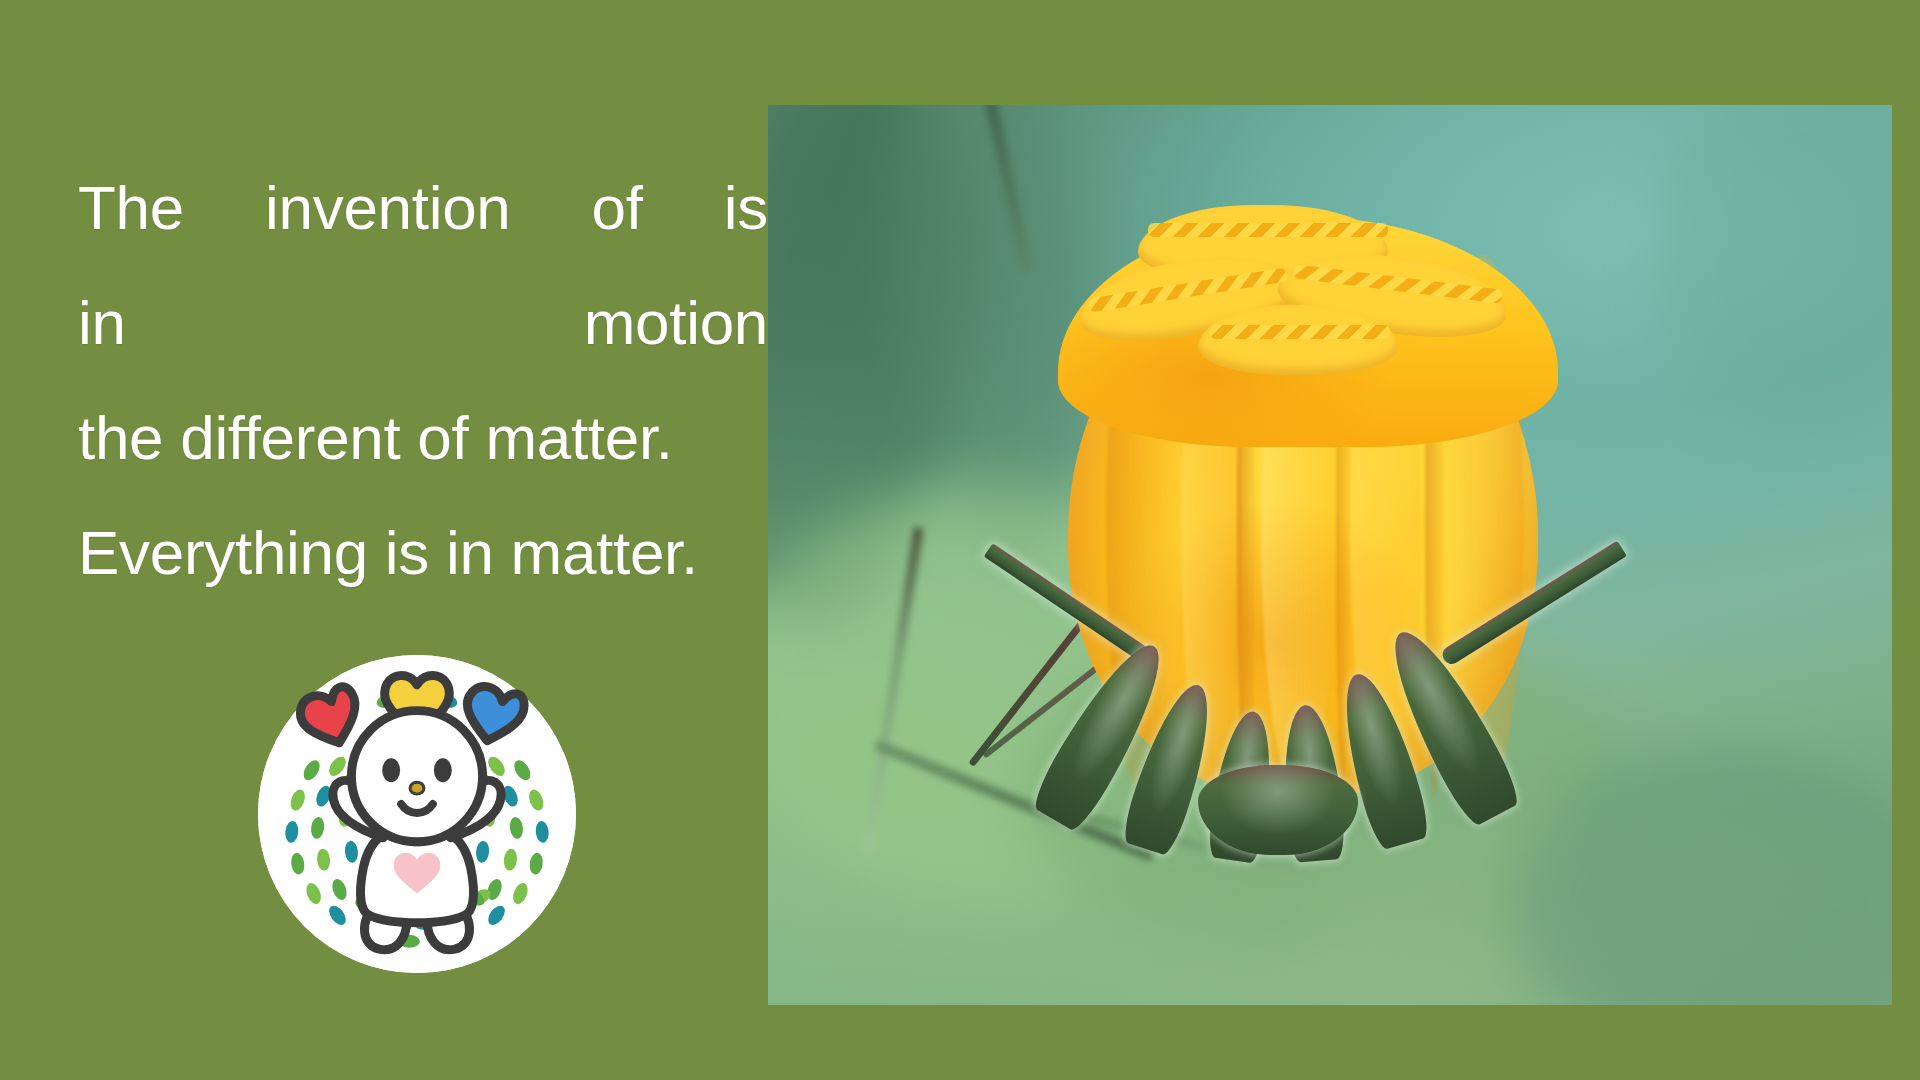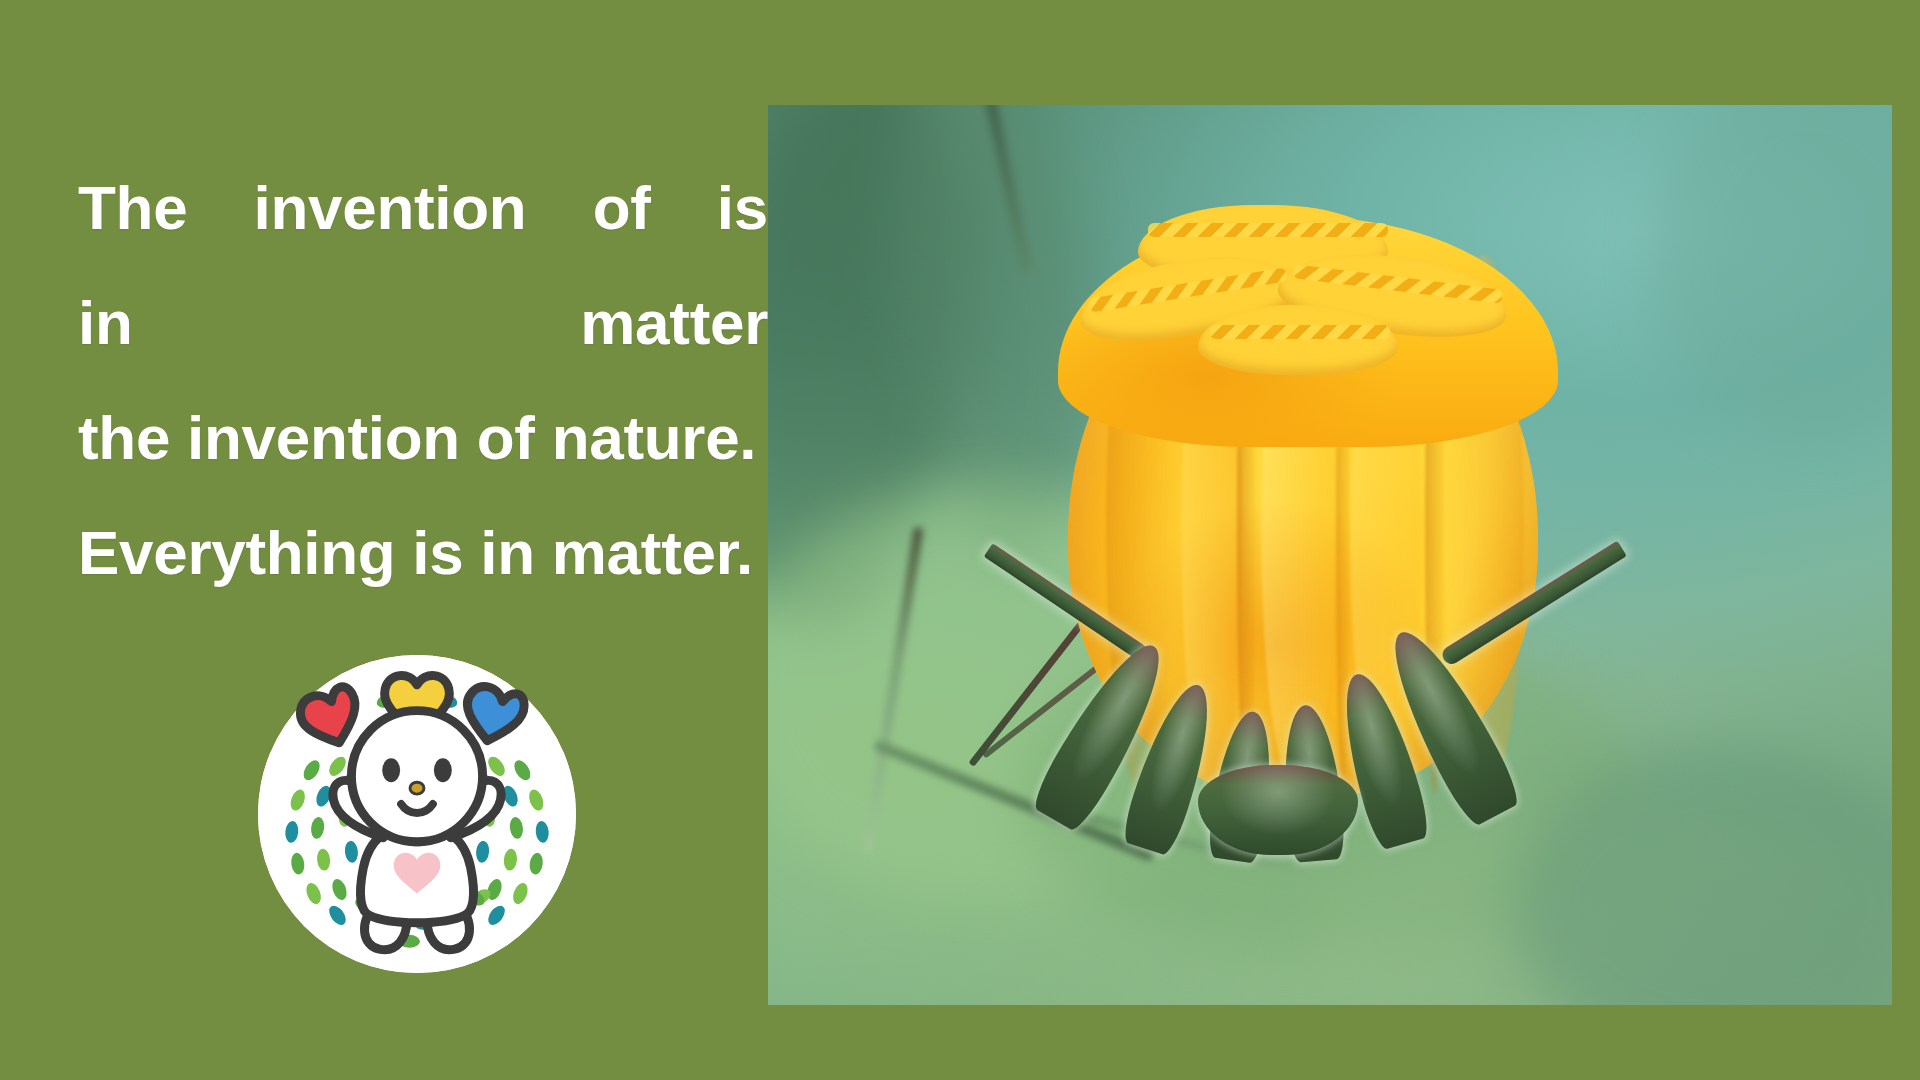--- a/index.html
+++ b/index.html
@@ -91,21 +91,21 @@
   
   .quote{
     position:absolute;left:78px;top:150px;width:690px;
     color:#ffffff;
     font-size:62px;line-height:115px;font-weight:400;
     text-align:justify;
     letter-spacing:-.3px;
     text-shadow:0 1px 2px rgba(0,0,0,.10);
     z-index:5;
   }
-  .quote .line{display:block;white-space:nowrap;font-weight:bold;}
+  .quote .line{display:block;white-space:nowrap;}
   .quote .j{display:flex;justify-content:space-between;}
 
   
   .logo{
     position:absolute;left:258px;top:655px;width:318px;height:318px;
     border-radius:50%;background:#ffffff;z-index:6;
   }
   .logo svg{display:block;width:100%;height:100%;}
 </style>
 </head>
@@ -175,24 +175,24 @@
     <span class="line j">
 
     <span>The</span>
         <span>invention</span>
         <span>of</span>
         <span>is</span>
       </span>
     <span class="line j">
 
         <span>in</span>
-        <span>matter</span>
+        <span>motion</span>
       </span>
     <span class="line">
-      <span>the invention of nature.</span>
+      <span>the different of matter.</span>
     </span>
     <span class="line">
       <span>Everything is in matter.</span>
     </span>
   </div>
 
   <div class="logo" title="Round white badge with a cartoon character raising both arms, three hearts above its head and a ring of leaves">
     <svg viewBox="0 0 320 320" xmlns="http://www.w3.org/2000/svg">
       <defs>
         <g id="lf">

